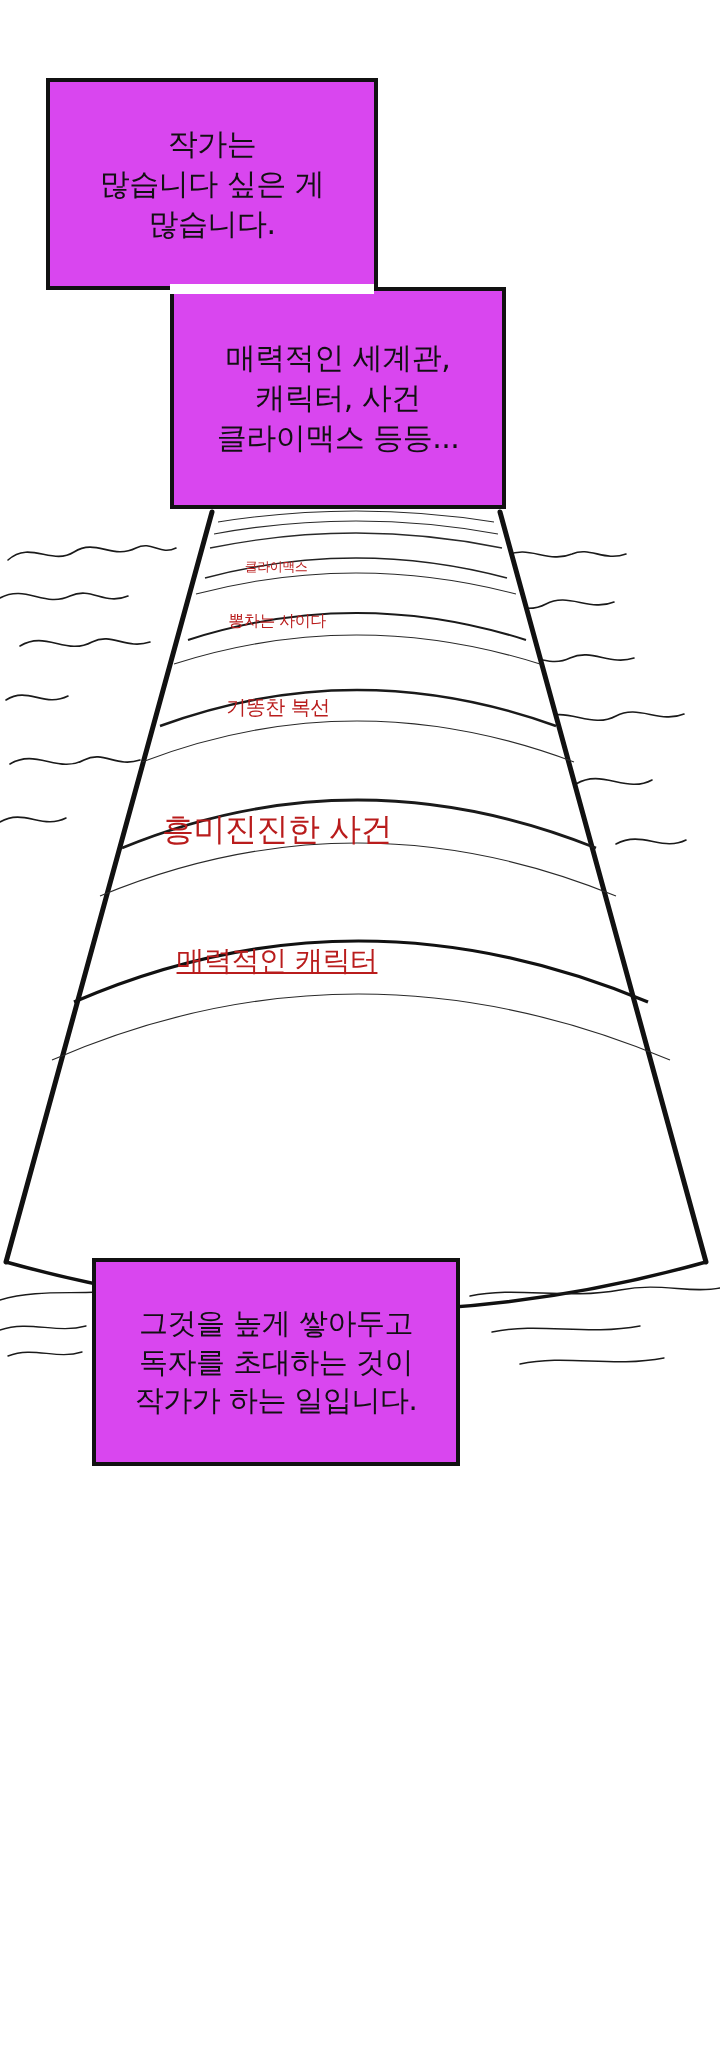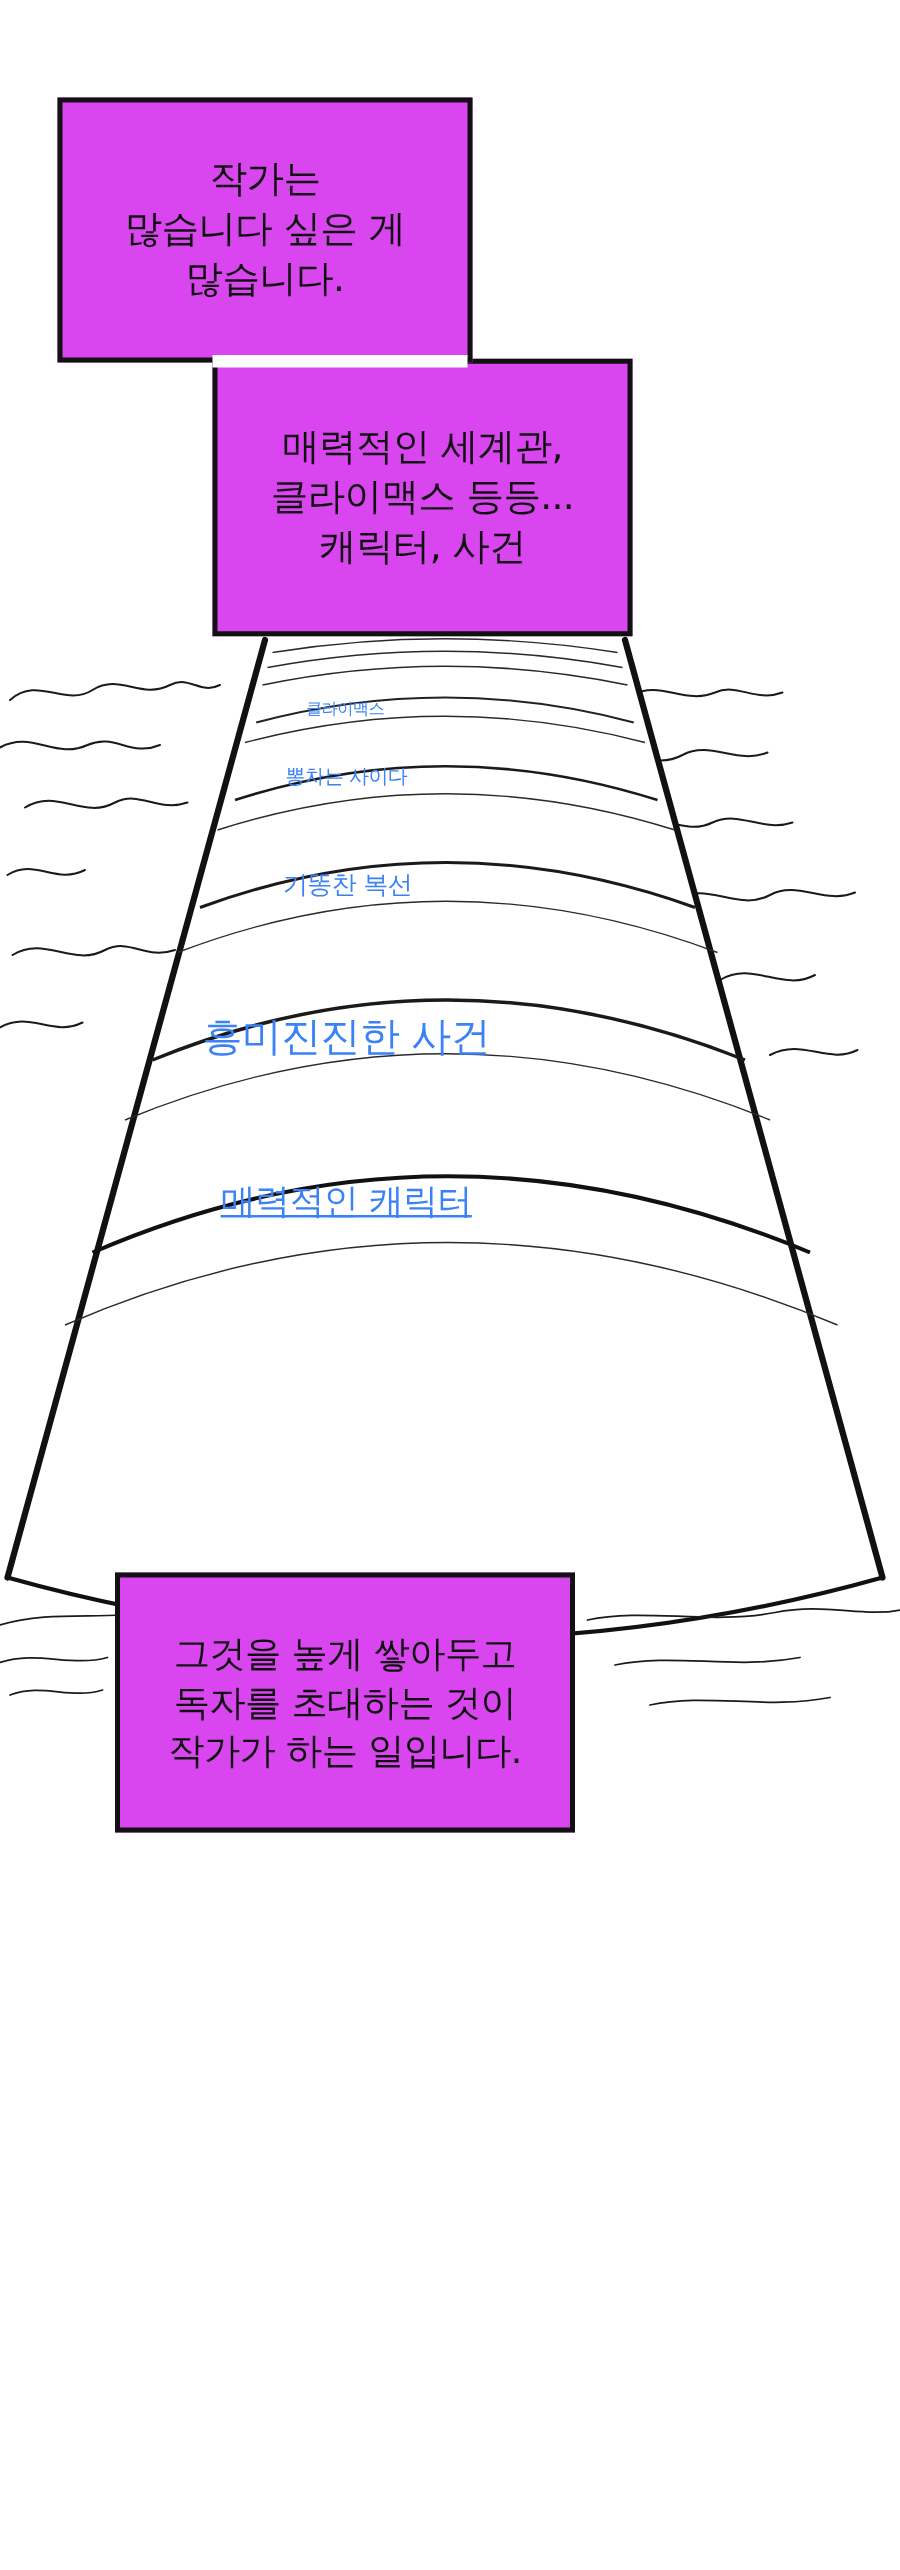--- a/index.html
+++ b/index.html
@@ -45,21 +45,21 @@
   #bubble-3{
     left:92px;top:1258px;width:368px;height:208px;
     font-size:29px;
     z-index:6;
   }
   .bline{display:block;white-space:nowrap;}
 
   .cone-label{
     position:absolute;
     text-align:center;
-    color:#3b82f6;
+    color:#b91c1c;
     white-space:nowrap;
     letter-spacing:-0.5px;
     z-index:4;
     transform:translateX(-50%);
   }
   #lab-0{left:276px;top:558px;font-size:13px;}
   #lab-1{left:277px;top:611px;font-size:16px;}
   #lab-2{left:278px;top:694px;font-size:20px;}
   #lab-3{left:277px;top:808px;font-size:32px;}
   #lab-4{left:277px;top:942px;font-size:28px;text-decoration:underline;}
@@ -122,22 +122,22 @@
     <div>
       <span class="bline">작가는</span>
       <span class="bline">많습니다 싶은 게</span>
       <span class="bline">많습니다.</span>
     </div>
   </div>
 
   <div class="bubble" id="bubble-2">
     <div>
       <span class="bline">매력적인 세계관,</span>
+      <span class="bline">캐릭터, 사건</span>
       <span class="bline">클라이맥스 등등...</span>
-      <span class="bline">캐릭터, 사건</span>
     </div>
   </div>
 
   <div id="seam-mask"></div>
 
   <div class="cone-label" id="lab-0">클라이맥스</div>
   <div class="cone-label" id="lab-1">뽕차는 사이다</div>
   <div class="cone-label" id="lab-2">기똥찬 복선</div>
   <div class="cone-label" id="lab-3">흥미진진한 사건</div>
   <div class="cone-label" id="lab-4">매력적인 캐릭터</div>

